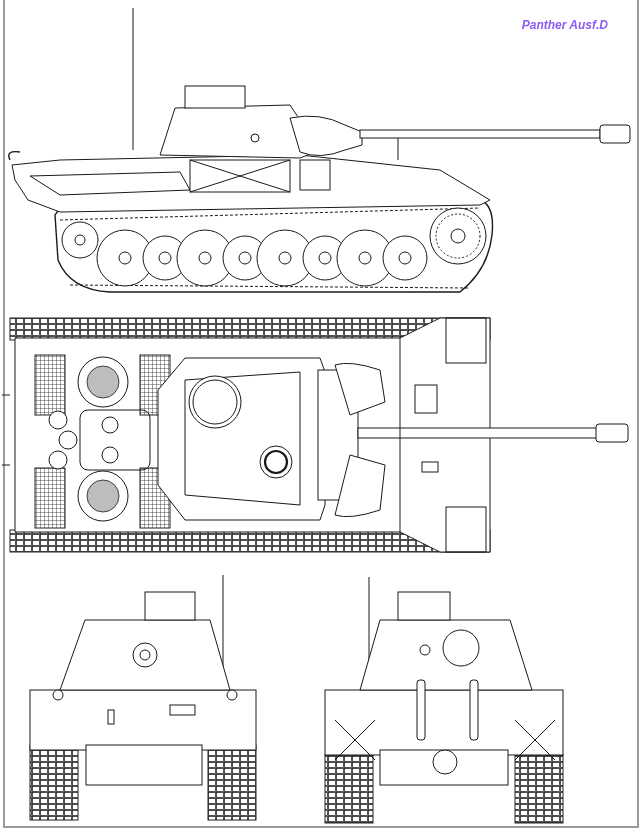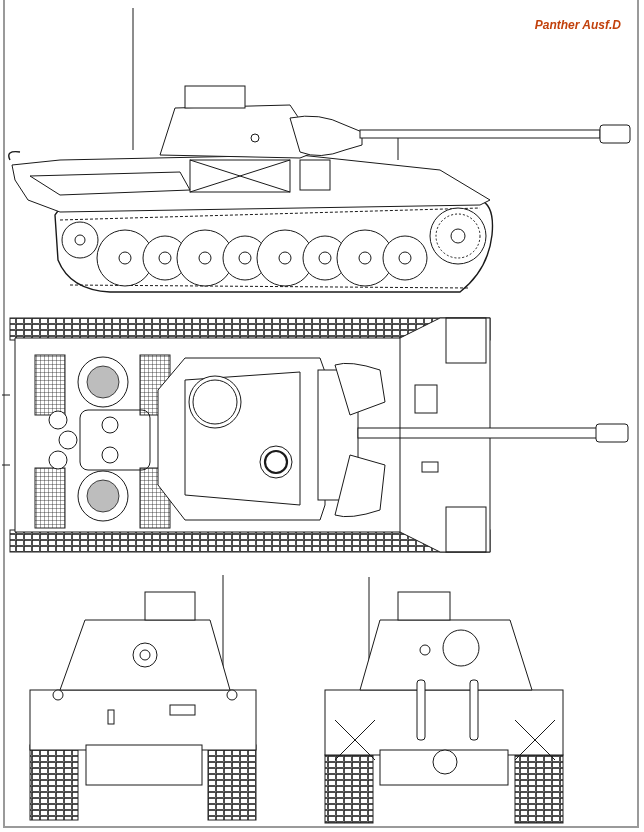--- a/index.html
+++ b/index.html
@@ -1,20 +1,20 @@
 <!DOCTYPE html>
 <html><head>
 <meta charset="utf-8">
 <style>
   html, body { margin: 0; padding: 0; background: #ffffff; }
   body { width: 644px; height: 832px; position: relative; overflow: hidden; }
   .frame { position: absolute; left: 3px; top: 0; width: 636px; height: 828px;
            border-left: 2px solid #9a9a9a; border-right: 2px solid #9a9a9a; border-bottom: 2px solid #9a9a9a; box-sizing: border-box; }
-  .title { position: absolute; right: 23px; top: 18px; font-family: "Liberation Sans", sans-serif;
-           font-size: 12px; font-weight: bold; font-style: italic; color: #c2410c; }
+  .title { position: absolute; right: 36px; top: 18px; font-family: "Liberation Sans", sans-serif;
+           font-size: 12px; font-weight: bold; font-style: italic; color: #8b5cf6; }
   svg { position: absolute; left: 0; top: 0; }
   .ln { fill: none; stroke: #1a1a1a; stroke-width: 1; }
   .ln2 { fill: none; stroke: #1a1a1a; stroke-width: 1.4; }
   .fw { fill: #ffffff; stroke: #1a1a1a; stroke-width: 1; }
   .dk { fill: #333; stroke: #1a1a1a; stroke-width: 1; }
   .gr { fill: #bdbdbd; stroke: #1a1a1a; stroke-width: 0.8; }
 </style>
 </head>
 <body>
 

